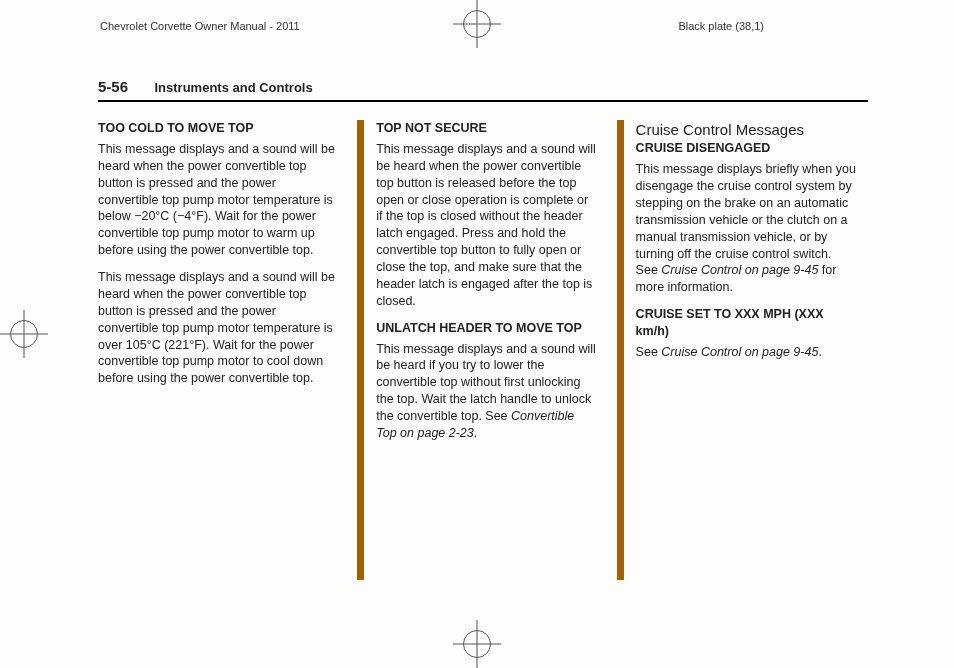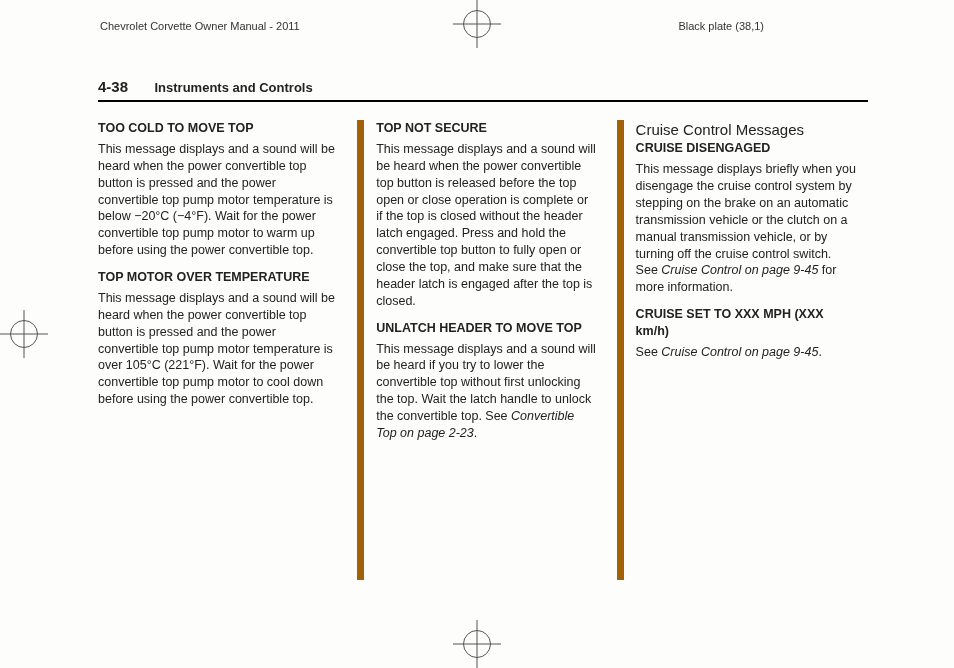--- a/index.html
+++ b/index.html
@@ -116,33 +116,32 @@
     <div class="crop-circle"></div>
 </div>
 <div class="crop-mark-wrap crop-bottom">
   <div class="crop-cross-v"></div>
     <div class="crop-cross-h"></div>
     <div class="crop-circle"></div>
 </div>
 
 <div class="page">
   <div class="page-header">
-    <span class="page-number">4-38</span>
+    <span class="page-number">5-56</span>
     <span class="section-title">Instruments and Controls</span>
   </div>
 
   <div class="columns divider-height">
 
     <div class="col">
       <div class="block">
         <h3>TOO COLD TO MOVE TOP</h3>
         <p>This message displays and a sound will be heard when the power convertible top button is pressed and the power convertible top pump motor temperature is below −20°C (−4°F). Wait for the power convertible top pump motor to warm up before using the power convertible top.</p>
       </div>
       <div class="block">
-        <h3>TOP MOTOR OVER TEMPERATURE</h3>
         <p>This message displays and a sound will be heard when the power convertible top button is pressed and the power convertible top pump motor temperature is over 105°C (221°F). Wait for the power convertible top pump motor to cool down before using the power convertible top.</p>
       </div>
     </div>
 
     <div class="col">
       <div class="block">
         <h3>TOP NOT SECURE</h3>
         <p>This message displays and a sound will be heard when the power convertible top button is released before the top open or close operation is complete or if the top is closed without the header latch engaged. Press and hold the convertible top button to fully open or close the top, and make sure that the header latch is engaged after the top is closed.</p>
       </div>
       <div class="block">

